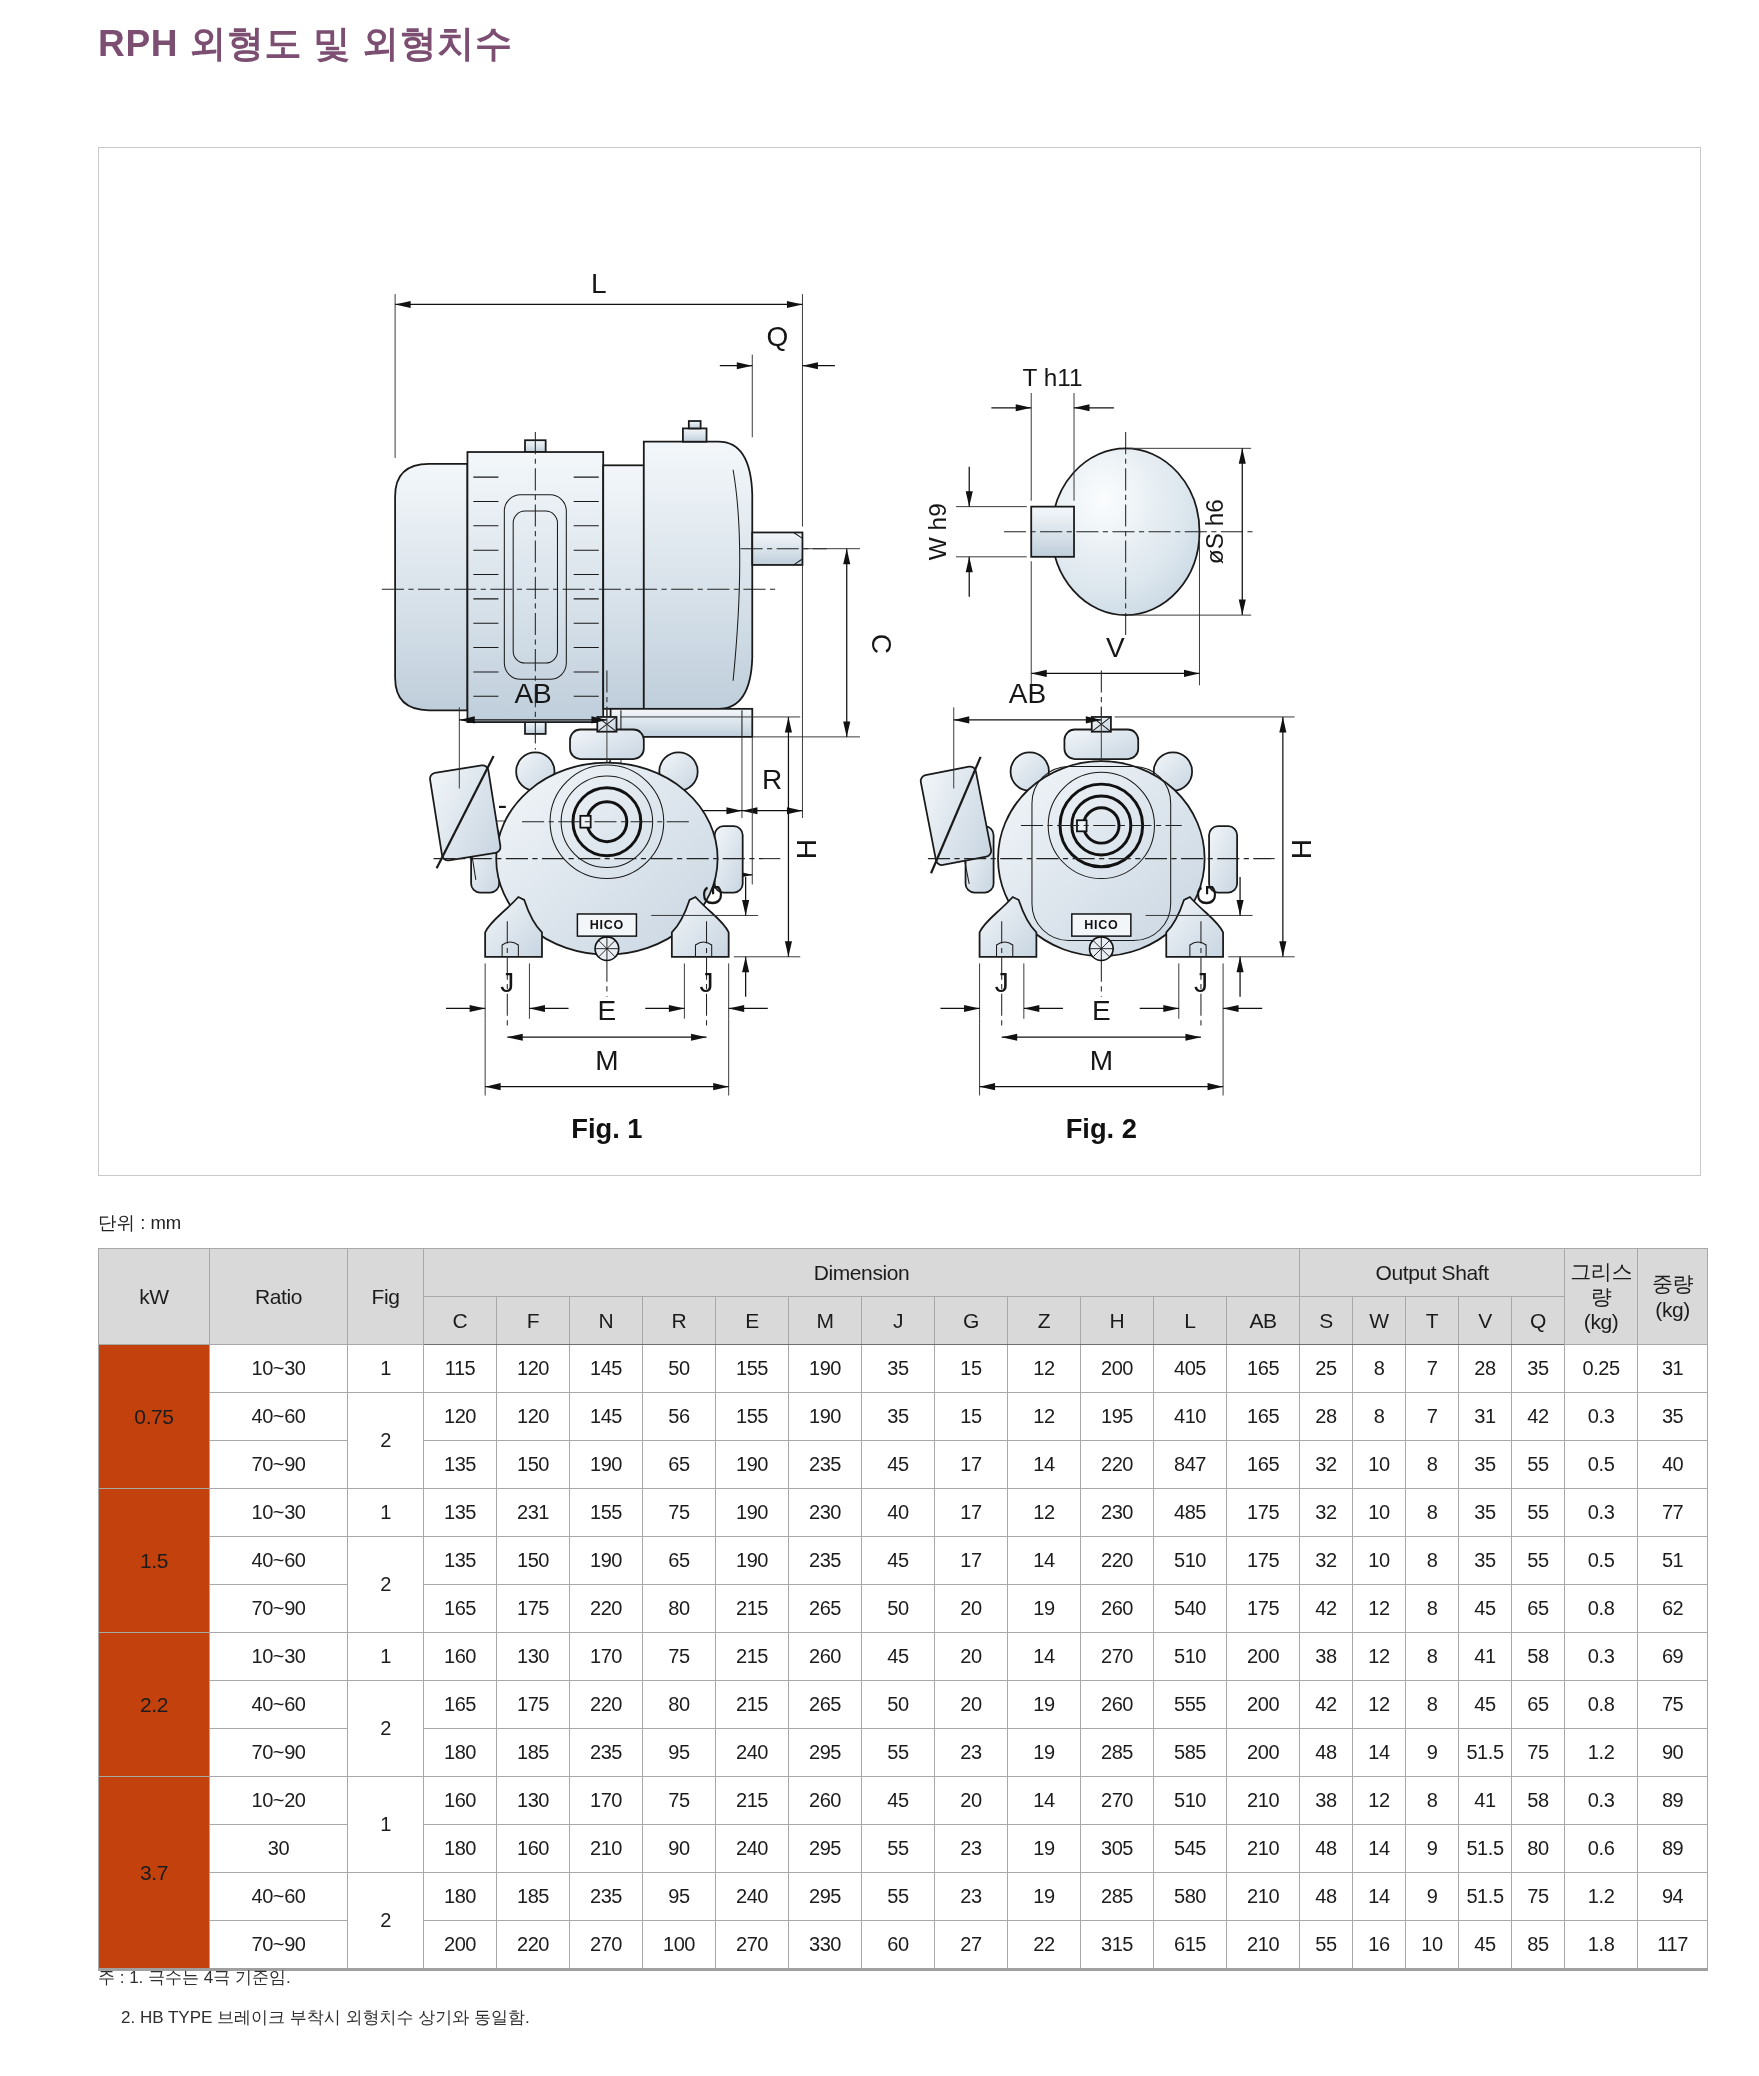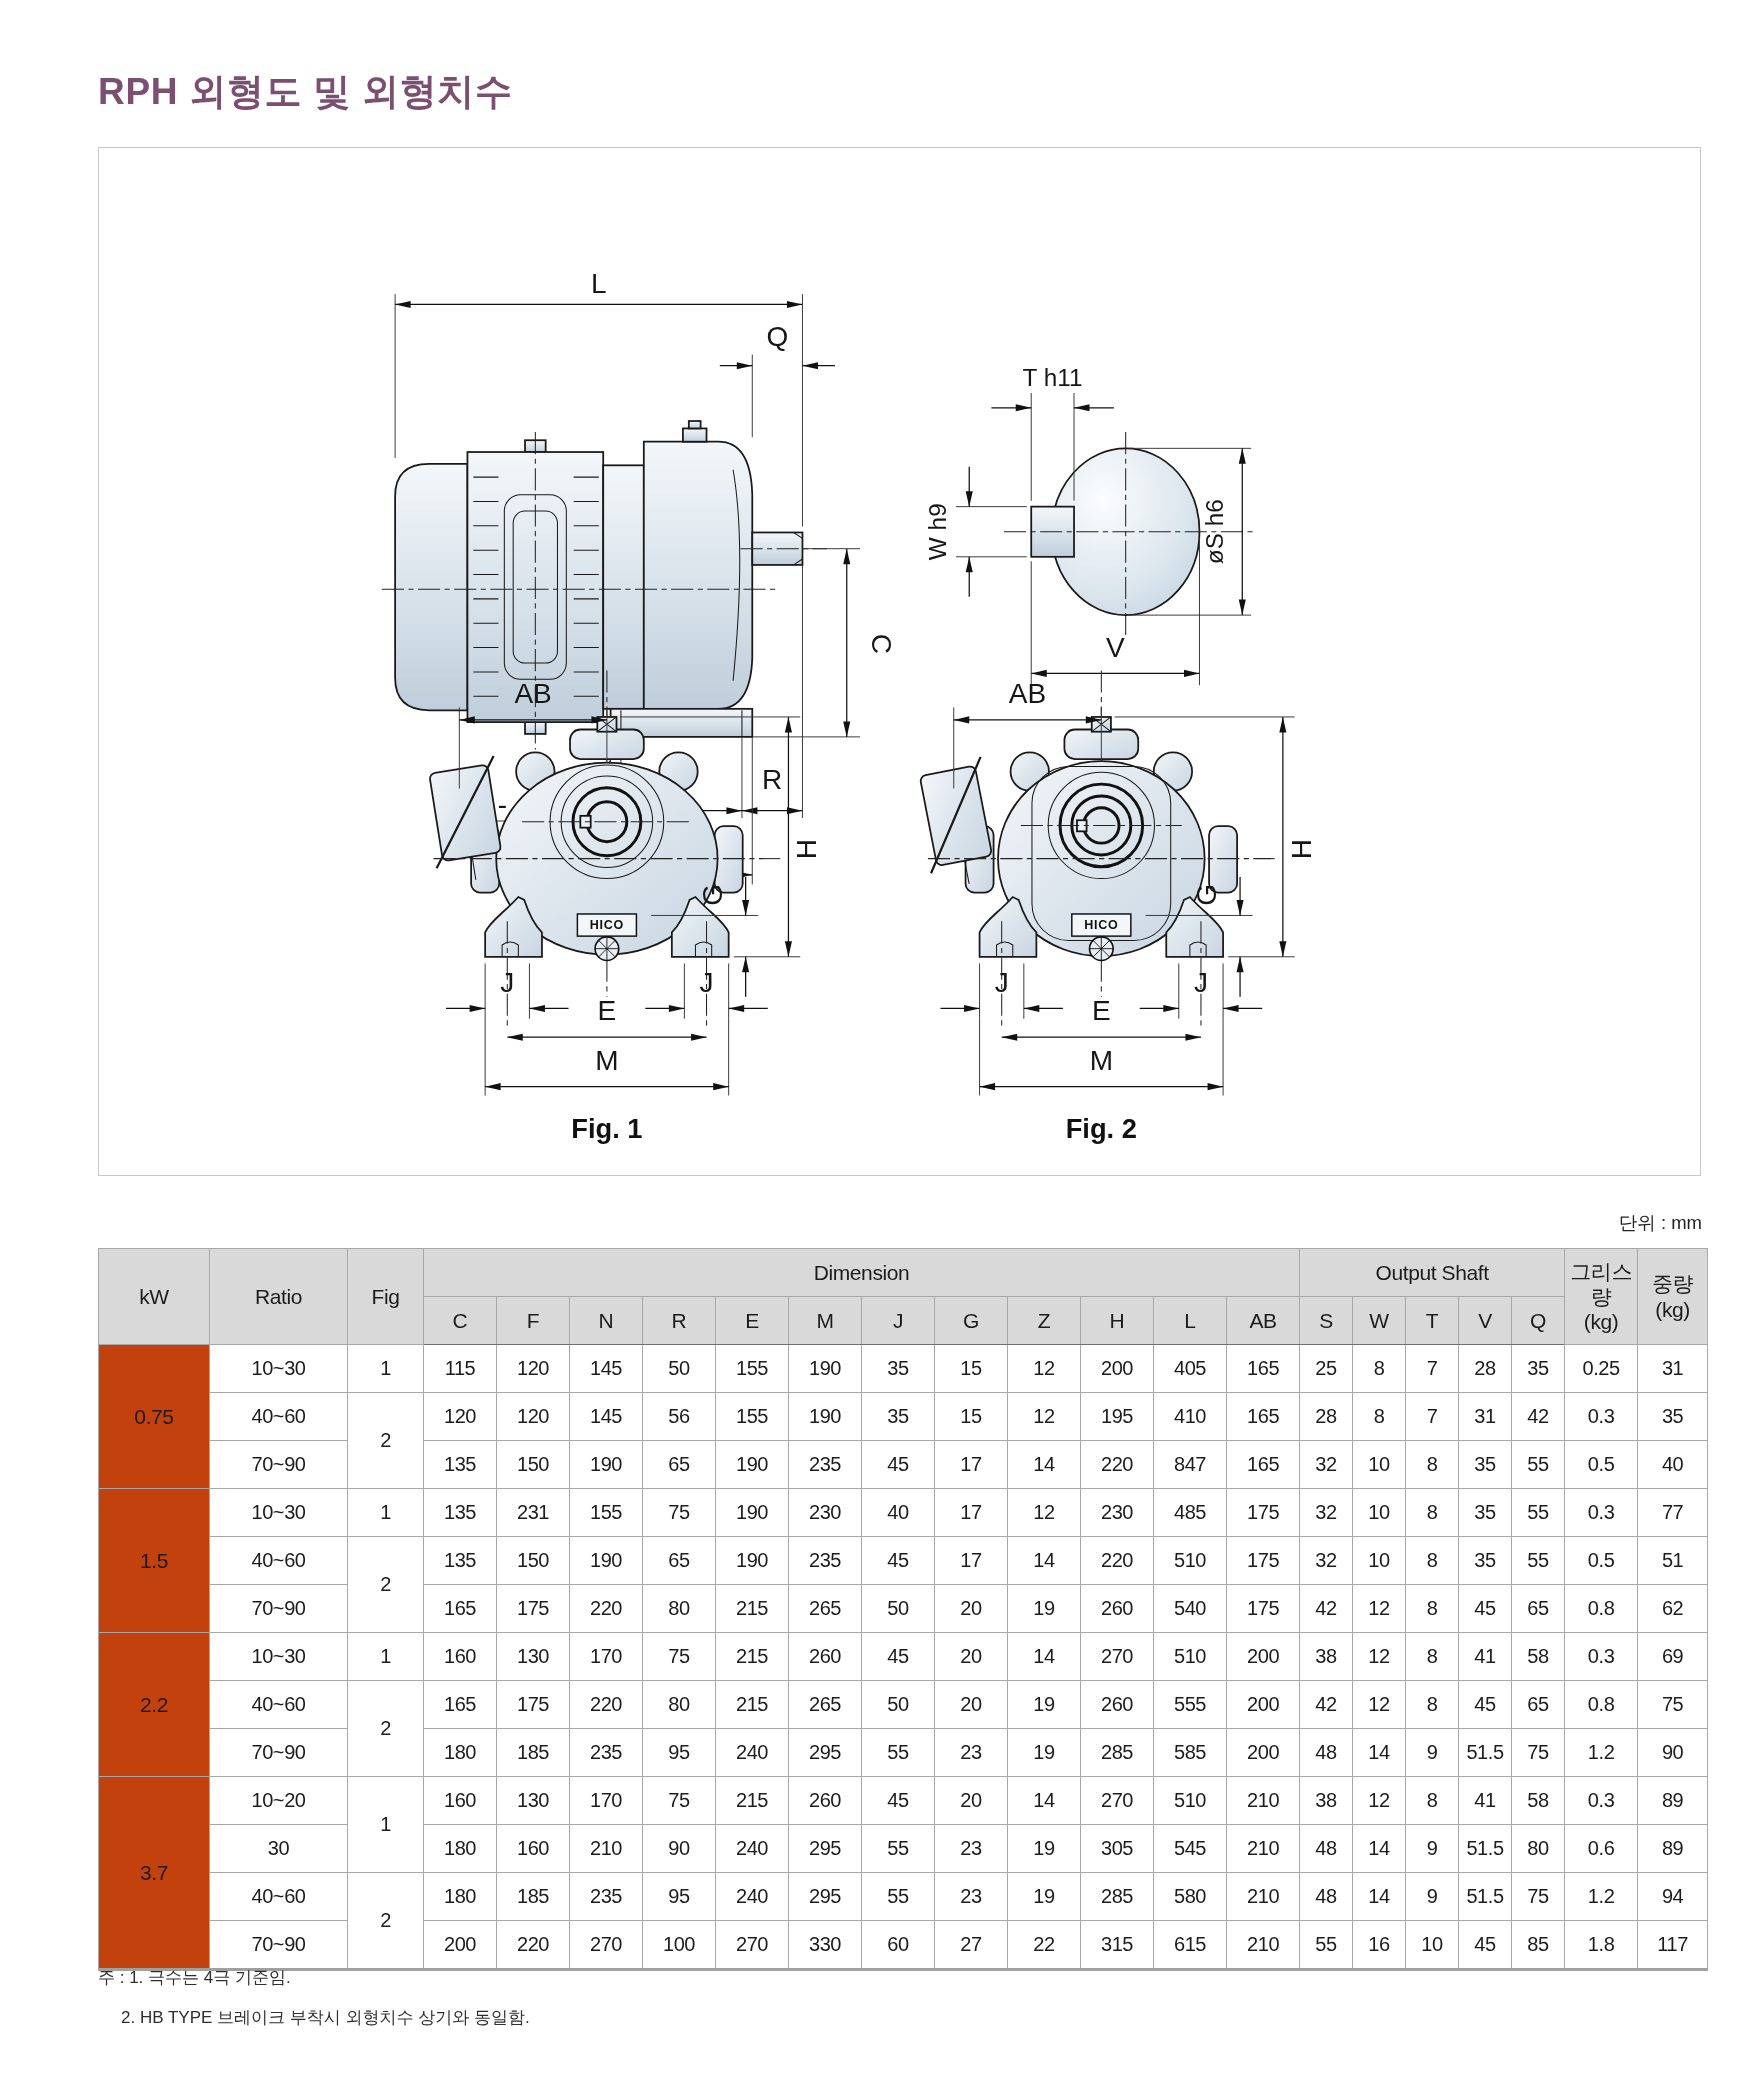--- a/index.html
+++ b/index.html
@@ -1,19 +1,19 @@
 <!DOCTYPE html>
 <html style="font-size:12px"><head>
 <meta charset="utf-8">
 <style>
   html,body{margin:0;padding:0;background:#ffffff;}
   #page{position:relative;width:1760px;height:2077px;background:#fff;font-family:"Liberation Sans",sans-serif;overflow:hidden;}
-  #title{position:absolute;left:98px;top:19px;font-size:37px;font-weight:700;color:#7c4e72;letter-spacing:0.7px;margin-top:48px;}
+  #title{position:absolute;left:98px;top:19px;font-size:37px;font-weight:700;color:#7c4e72;letter-spacing:0.7px;}
   #panel{position:absolute;left:98px;top:147px;width:1601px;height:1027px;border:1.5px solid #c9c9c9;background:#fff;}
-  #unit-note{position:absolute;left:98px;top:1210px;width:1604px;text-align:right;font-size:18.5px;color:#222;}
+  #unit-note{position:absolute;left:98px;top:1210px;width:1604px;font-size:18.5px;color:#222;}
   #dim-table{position:absolute;left:98px;top:1248px;width:1604px;border-collapse:collapse;table-layout:fixed;
              border-top:1.8px solid #7c7c7c;border-bottom:3.7px solid #a0a0a0;}
   #dim-table th,#dim-table td{border:0.7px solid #a8a8a8;text-align:center;vertical-align:middle;
              font-size:20px;color:#1c1c1c;padding:0;letter-spacing:-0.4px;}
   #dim-table thead th{background:#d9d9d9;font-weight:400;font-size:21px;height:47px;}
   #dim-table thead tr.sub th{border-bottom:1.8px solid #6f6f6f;font-size:21px;}
   #dim-table td{height:47px;background:#fff;}
   #dim-table td.kw{background:#c2410c;font-size:21px;}
   #dim-table tr.grp td{border-top:1.8px solid #6f6f6f;}
   .two-line{font-size:17px;line-height:1.2;}

